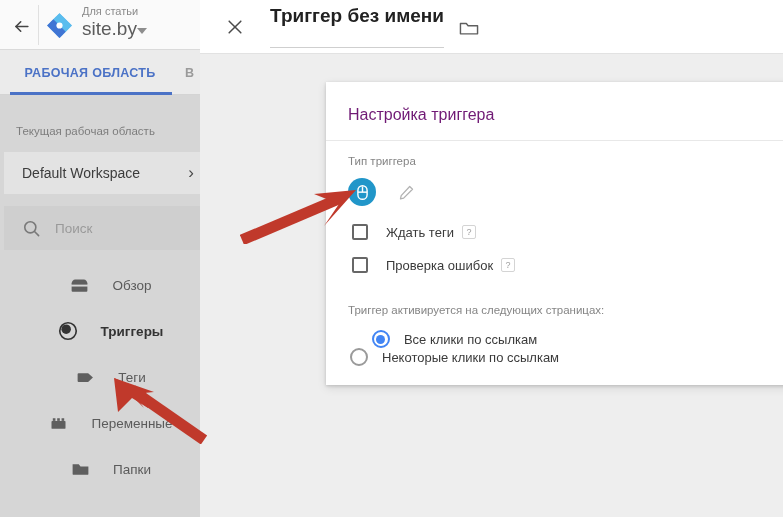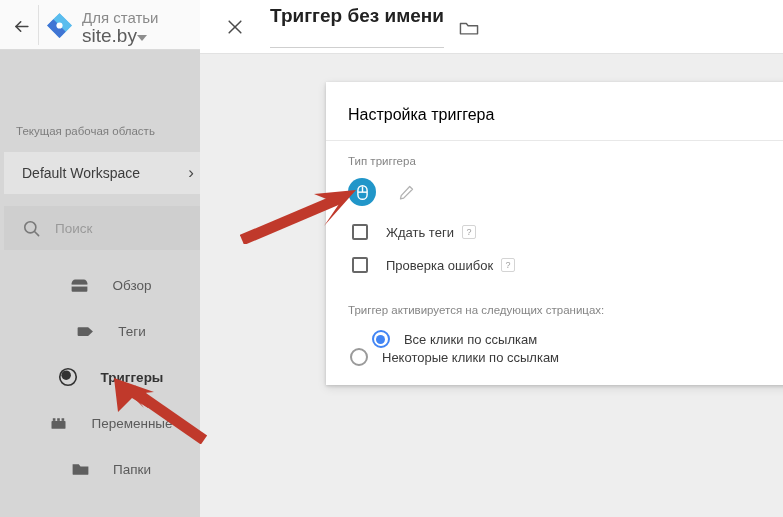--- a/index.html
+++ b/index.html
@@ -42,23 +42,22 @@
   }
   #gtm-logo {
     position: absolute; left: 46px; top: 12px;
     width: 27px; height: 27px;
   }
   #account-text {
     position: absolute; left: 82px; top: 4px;
     width: 110px;
   }
   #account-kicker {
-    font-size: 15px; color: #8a8a8a; line-height: 14px;
+    font-size: 11px; color: #8a8a8a; line-height: 14px;
     white-space: nowrap;
-    margin-top: 7px;
   }
   #account-name-row {
     display: flex; align-items: center; 
     margin-top: -1px;
   }
   #account-name {
     font-size: 19px; color: #5c5c5c; line-height: 24px;
     white-space: nowrap;
   }
   #account-caret {
@@ -206,21 +205,21 @@
 
   
   #config-card {
     position: absolute; left: 126px; top: 82px;
     width: 520px; height: 303px;
     background: #ffffff;
     box-shadow: 0 1px 3px rgba(0,0,0,.16), 0 3px 9px rgba(0,0,0,.10);
   }
   #card-title {
     position: absolute; left: 22px; top: 24px;
-    font-size: 16px; color: #000000;
+    font-size: 16px; color: #701a75;
   }
   #card-divider {
     position: absolute; left: 0; top: 58px;
     width: 520px; height: 1px;
     background: #e8e8e8;
   }
   #type-label {
     position: absolute; left: 22px; top: 73px;
     font-size: 11.5px; color: #858585;
   }
@@ -336,20 +335,29 @@
 
       <div id="account-text">
         <div id="account-kicker">Для статьи</div>
         <div id="account-name-row">
           <span id="account-name">site.by</span>
           <span id="account-caret"></span>
         </div>
       </div>
     </div>
 
+    <div id="tabs-bar">
+      <div id="tab-workspace">
+        <span>РАБОЧАЯ ОБЛАСТЬ</span>
+        <div id="tab-underline"></div>
+      </div>
+      <div id="tab-next-partial">
+        <span>В</span>
+      </div>
+    </div>
 
     <div id="ws-label">Текущая рабочая область</div>
 
     <div id="ws-selector">
       <span id="ws-name">Default Workspace</span>
       <span id="ws-chevron">›</span>
     </div>
 
     <div id="search-box">
       <span id="search-icon">
@@ -366,38 +374,38 @@
       <div class="nav-item">
         <span class="nav-icon">
           <svg width="21" height="21" viewBox="0 0 24 24" fill="currentColor">
             <path d="M3 9.5 C3 7 5 5 7 5 L17 5 C19 5 21 7 21 9.5 L21 18 C21 18.6 20.6 19 20 19 L4 19 C3.4 19 3 18.6 3 18 Z"></path>
             <rect x="2.4" y="11" width="19.2" height="2.2" fill="#d6d6d6"></rect>
           </svg>
         </span>
         <span class="nav-label">Обзор</span>
       </div>
 
-      <div class="nav-item">
-        <span class="nav-icon">
-          <svg width="21" height="21" viewBox="0 0 24 24" fill="currentColor">
-            <path d="M3 8 C3 7.4 3.4 7 4 7 L15 7 L20.5 12 L15 17 L4 17 C3.4 17 3 16.6 3 16 Z"></path>
-          </svg>
-        </span>
-        <span class="nav-label">Теги</span>
-      </div>
-
       <div class="nav-item active">
         <span class="nav-icon">
           <svg width="22" height="22" viewBox="0 0 24 24">
             <circle cx="12" cy="12" r="9" fill="none" stroke="currentColor" stroke-width="1.8"></circle>
             <path d="M12 3 A9 9 0 0 1 12 21 A7 7 0 0 0 12 3 Z" fill="currentColor"></path>
             <circle cx="10" cy="10" r="5.2" fill="currentColor"></circle>
           </svg>
         </span>
         <span class="nav-label">Триггеры</span>
+      </div>
+
+      <div class="nav-item">
+        <span class="nav-icon">
+          <svg width="21" height="21" viewBox="0 0 24 24" fill="currentColor">
+            <path d="M3 8 C3 7.4 3.4 7 4 7 L15 7 L20.5 12 L15 17 L4 17 C3.4 17 3 16.6 3 16 Z"></path>
+          </svg>
+        </span>
+        <span class="nav-label">Теги</span>
       </div>
 
       <div class="nav-item">
         <span class="nav-icon">
           <svg width="21" height="21" viewBox="0 0 24 24" fill="currentColor">
             <rect x="4" y="9" width="16" height="9" rx="1"></rect>
             <rect x="5.5" y="6" width="3" height="3"></rect>
             <rect x="10.5" y="6" width="3" height="3"></rect>
             <rect x="15.5" y="6" width="3" height="3"></rect>
           </svg>

